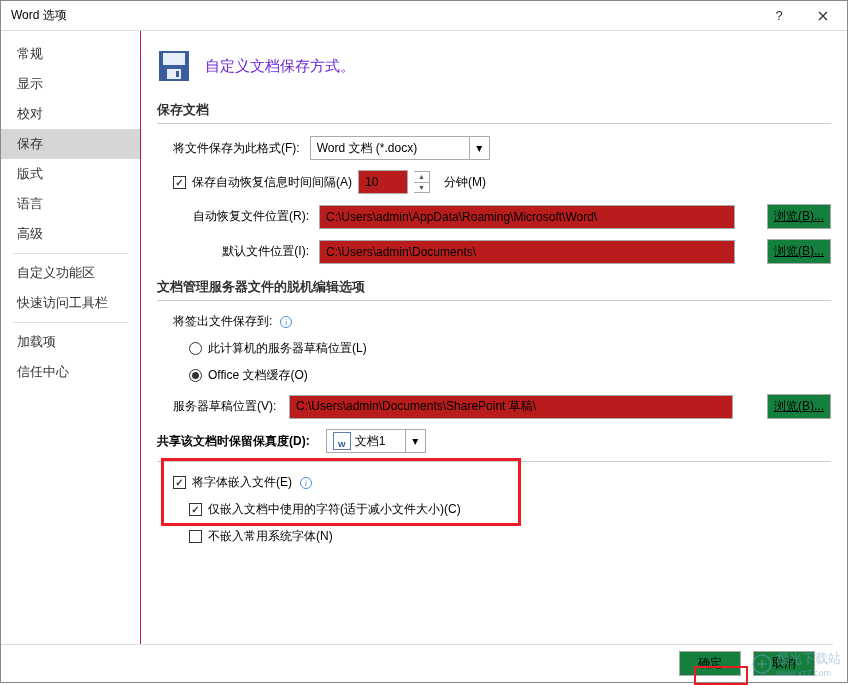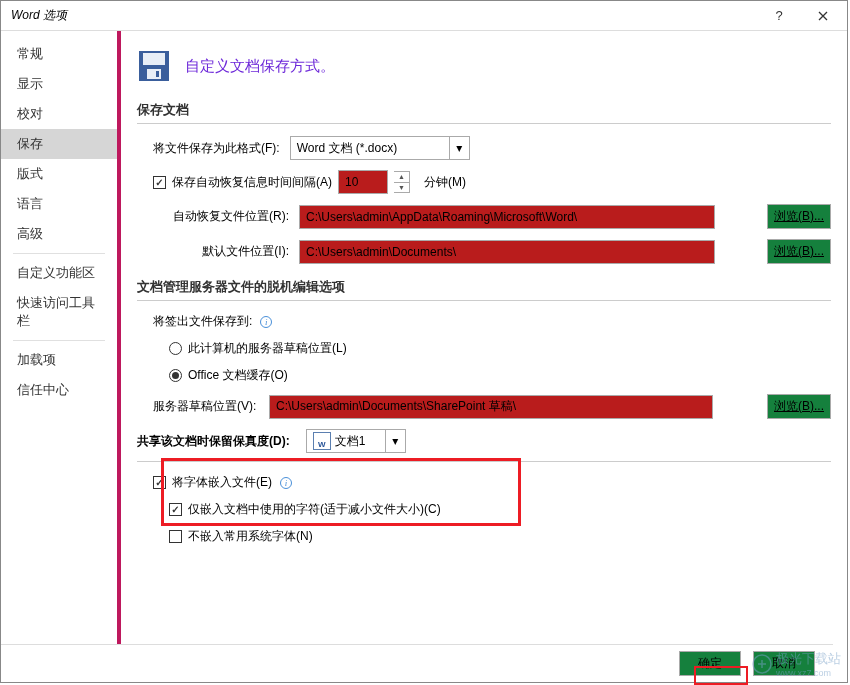--- a/index.html
+++ b/index.html
@@ -1,22 +1,22 @@
 <!DOCTYPE html>
 <html><head>
 <meta charset="utf-8">
 <style>
 * { box-sizing: border-box; margin: 0; padding: 0; font-family: "Microsoft YaHei", "Segoe UI", sans-serif; }
 body { background: #fff; width: 850px; height: 685px; overflow: hidden; position: relative; }
 .dialog { width: 848px; height: 683px; border: 1px solid #888; background: #fff; position: relative; }
 .titlebar { height: 30px; background: #fff; border-bottom: 1px solid #ddd; display: flex; align-items: center; padding: 0 2px 0 10px; font-size: 12px; }
-.titlebar-title { flex: 1; font-style: italic; }
+.titlebar-title { flex: 1; }
 .titlebar-btn { width: 44px; height: 28px; display: flex; align-items: center; justify-content: center; font-size: 13px; color: #333; cursor: pointer; }
 .body { display: flex; height: 614px; }
-.sidebar { width: 120px; background: #fff; border-right: 4px solid #be185d; padding-top: 8px; }
+.sidebar { width: 140px; background: #fff; border-right: 1px solid #be185d; padding-top: 8px; }
 .sidebar-item { padding: 6px 16px; font-size: 13px; color: #333; cursor: pointer; }
 .sidebar-item.selected { background: #d6d6d6; }
 .sidebar-sep { height: 1px; background: #e0e0e0; margin: 4px 12px; }
 .content { flex: 1; padding: 18px 16px 10px 16px; overflow: hidden; position: relative; }
 .content-header { display: flex; align-items: center; gap: 14px; margin-bottom: 18px; }
 .save-icon { width: 34px; height: 34px; }
 .content-title { font-size: 15px; color: #6d28d9; }
 .section-title { font-size: 13px; font-weight: bold; color: #333; border-bottom: 1px solid #ccc; padding-bottom: 4px; margin-bottom: 12px; }
 .row { display: flex; align-items: center; font-size: 12px; margin-bottom: 10px; gap: 6px; }
 .row-label { min-width: 140px; text-align: right; padding-right: 4px; }

